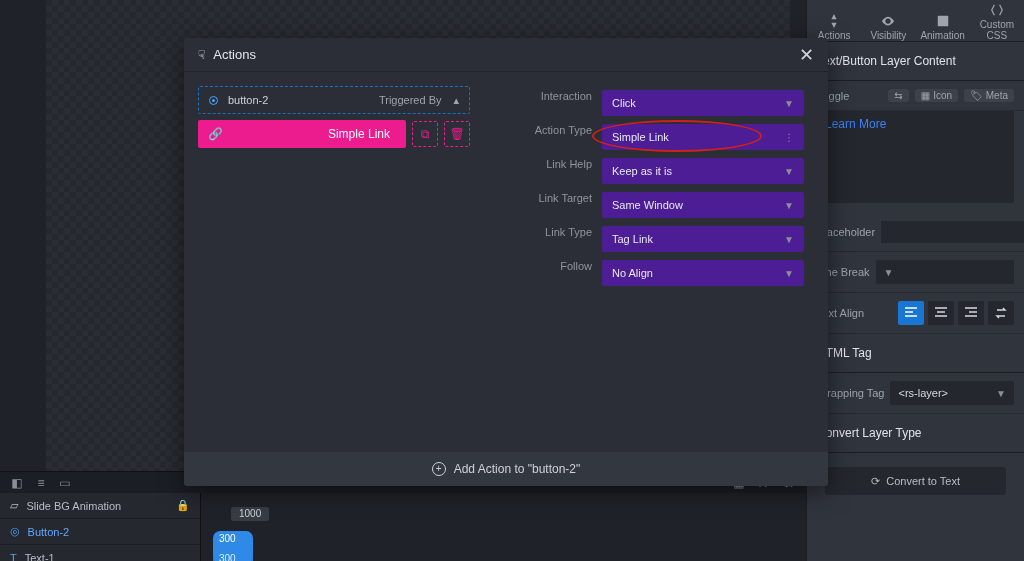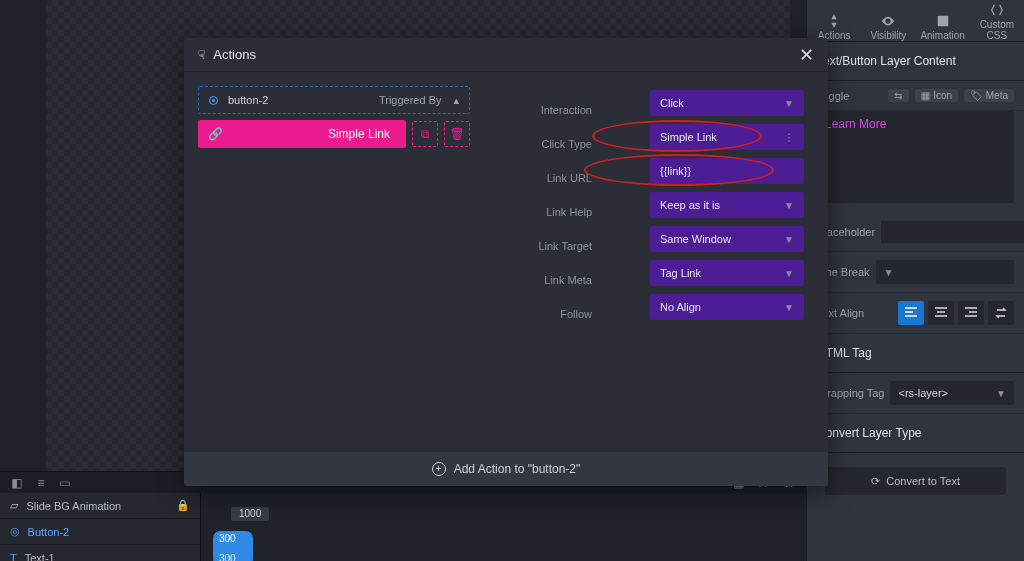--- a/index.html
+++ b/index.html
@@ -45,21 +45,21 @@
     border-bottom: 1px solid #1b1e24;
   }
   .rp-row {
     display:flex; align-items:center; gap:6px;
     padding: 8px 10px; font-size: 11px; color:#9fa4ad;
     border-bottom: 1px solid #262a31;
   }
   .rp-row .lab { flex: 0 0 auto; }
   .rp-multiline {
     margin: 0 10px 10px; height: 92px; background:#24272e; border-radius:2px;
-    padding:6px 8px; color:#d946ef; font-size:12px;
+    padding:6px 8px; color:#3b82f6; font-size:12px;
   }
   .rp-input {
     flex:1; background:#24272e; color:#9fa4ad; border:none; height:22px; padding:0 6px; font-size:11px;
   }
   .rp-select {
     flex:1; display:flex; align-items:center; justify-content:space-between;
     background:#24272e; height:24px; padding:0 8px; color:#d6d9de; font-size:11px;
     border-radius:2px;
   }
   .rp-chev { color:#8a8f97; font-size:10px; }
@@ -159,21 +159,21 @@
   .action-pill .link-ic { margin-right:auto; }
   .action-pill .txt { margin-left:auto; margin-right:6px; }
   .sq-btn {
     width:26px; height:26px; display:flex; align-items:center; justify-content:center;
     border:1px dashed #ec1b8e; border-radius:2px; color:#ec1b8e; font-size:12px; cursor:pointer;
   }
   .modal-right {
     flex:1; padding:18px 24px 0 0;
   }
   .field {
-    display:flex; align-items:flex-end; margin-bottom:8px;gap:48px;
+    display:flex; align-items:flex-start; margin-bottom:8px;
   }
   .field .flab {
     width:118px; text-align:right; padding-right:10px;
     color:#8f949d; font-size:11px;
   }
   .field .fctrl {
     flex:1; height:26px; background:#4c1d95; border-radius:2px;
     display:flex; align-items:center; padding:0 10px; color:#e7e9ee; font-size:11px;
     position:relative;
   }
@@ -369,50 +369,43 @@
 
     <div class="modal-right">
       <div class="field">
         <div class="flab">Interaction</div>
         <div class="fctrl">
           <span>Click</span>
           <span class="chev">▼</span>
         </div>
       </div>
       <div class="field" style="position:relative">
-        <div class="flab">Click Type</div>
+        <div class="flab">Action Type</div>
         <div class="fctrl">
           <span>Simple Link</span>
           <span class="chev">⋮</span>
         </div>
         <div class="red-ellipse" style="left:108px; top:-4px; width:170px; height:32px;"></div>
       </div>
-      <div class="field" style="position:relative">
-        <div class="flab">Link URL</div>
-        <div class="fctrl">
-          <input value="{{link}}" style="">
-        </div>
-        <div class="red-ellipse" style="left:100px; top:-4px; width:190px; height:32px;"></div>
-      </div>
       <div class="field">
         <div class="flab">Link Help</div>
         <div class="fctrl">
           <span>Keep as it is</span>
           <span class="chev">▼</span>
         </div>
       </div>
       <div class="field">
         <div class="flab">Link Target</div>
         <div class="fctrl">
           <span>Same Window</span>
           <span class="chev">▼</span>
         </div>
       </div>
       <div class="field">
-        <div class="flab">Link Meta</div>
+        <div class="flab">Link Type</div>
         <div class="fctrl">
           <span>Tag Link</span>
           <span class="chev">▼</span>
         </div>
       </div>
       <div class="field">
         <div class="flab">Follow</div>
         <div class="fctrl">
           <span>No Align</span>
           <span class="chev">▼</span>

